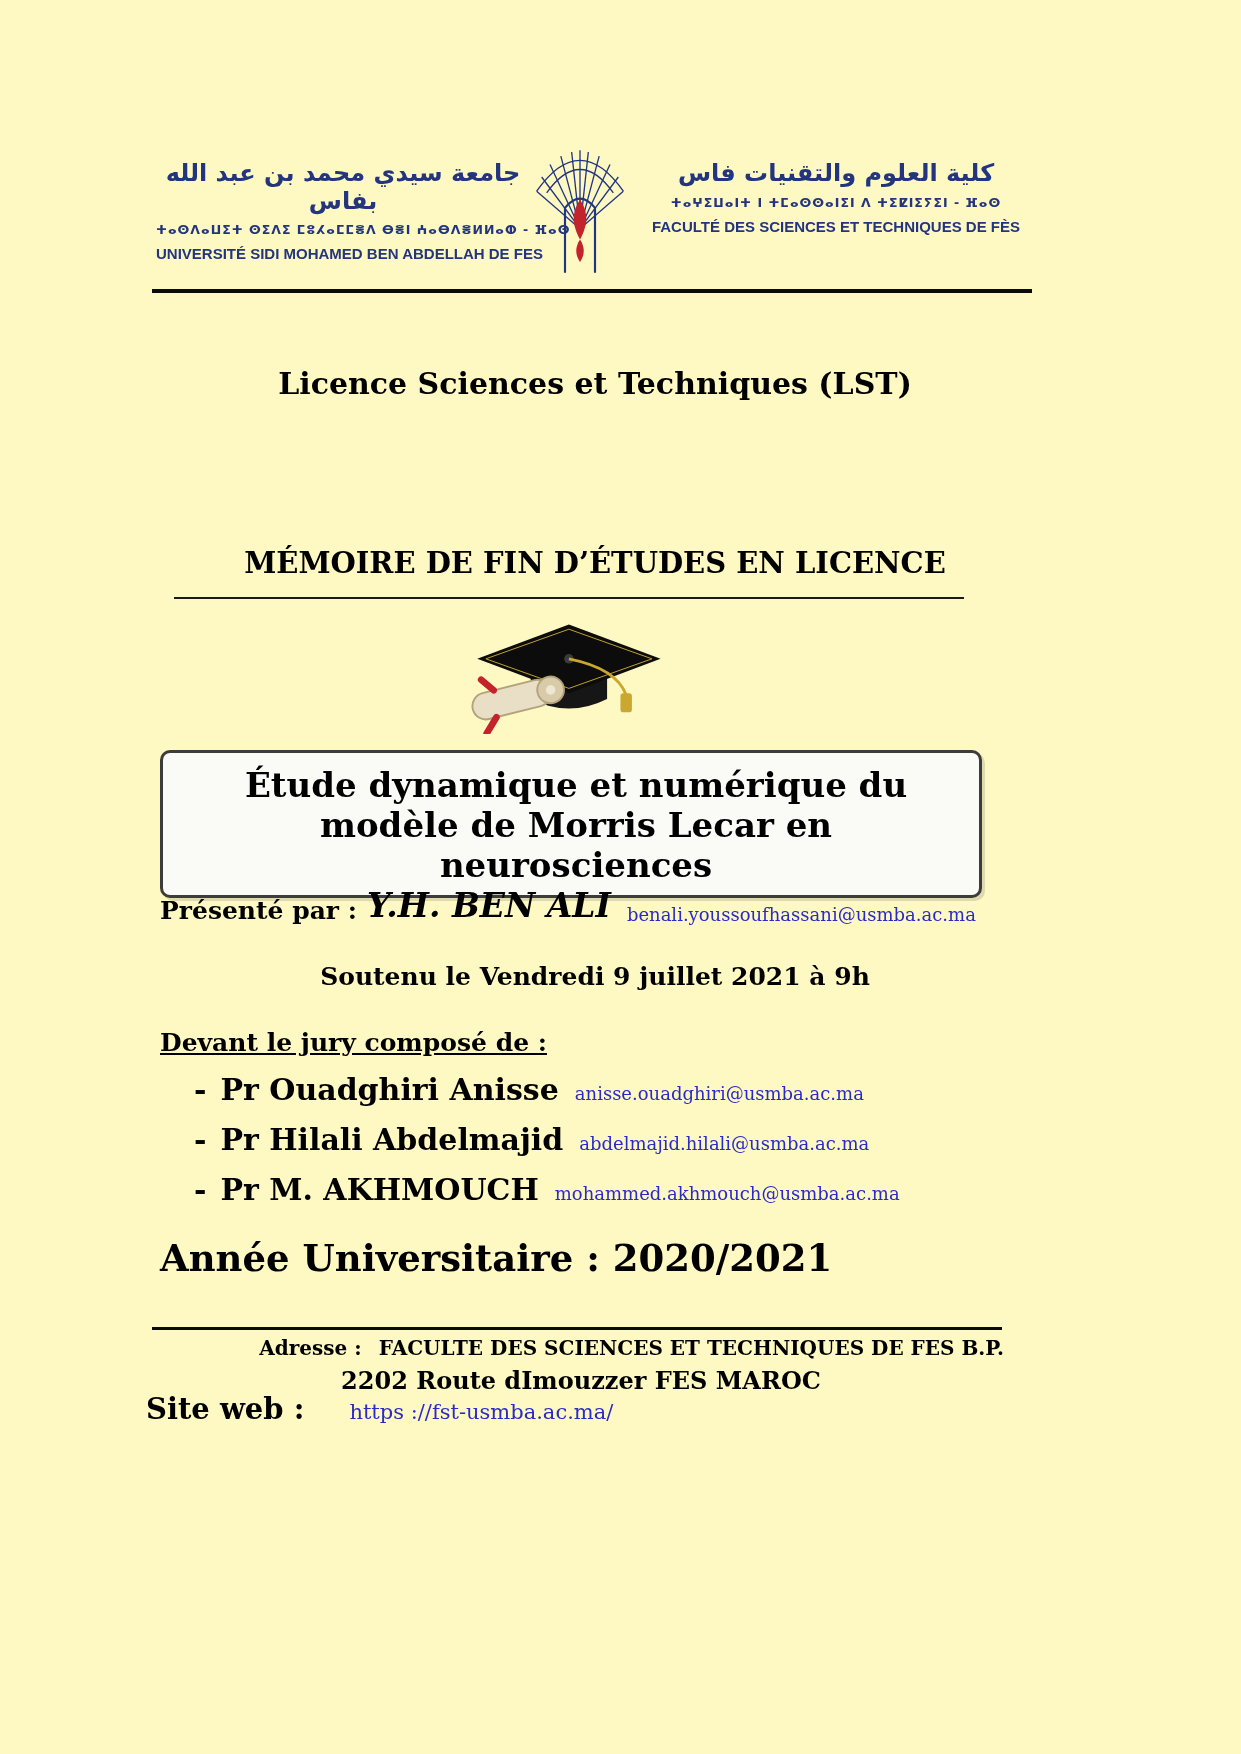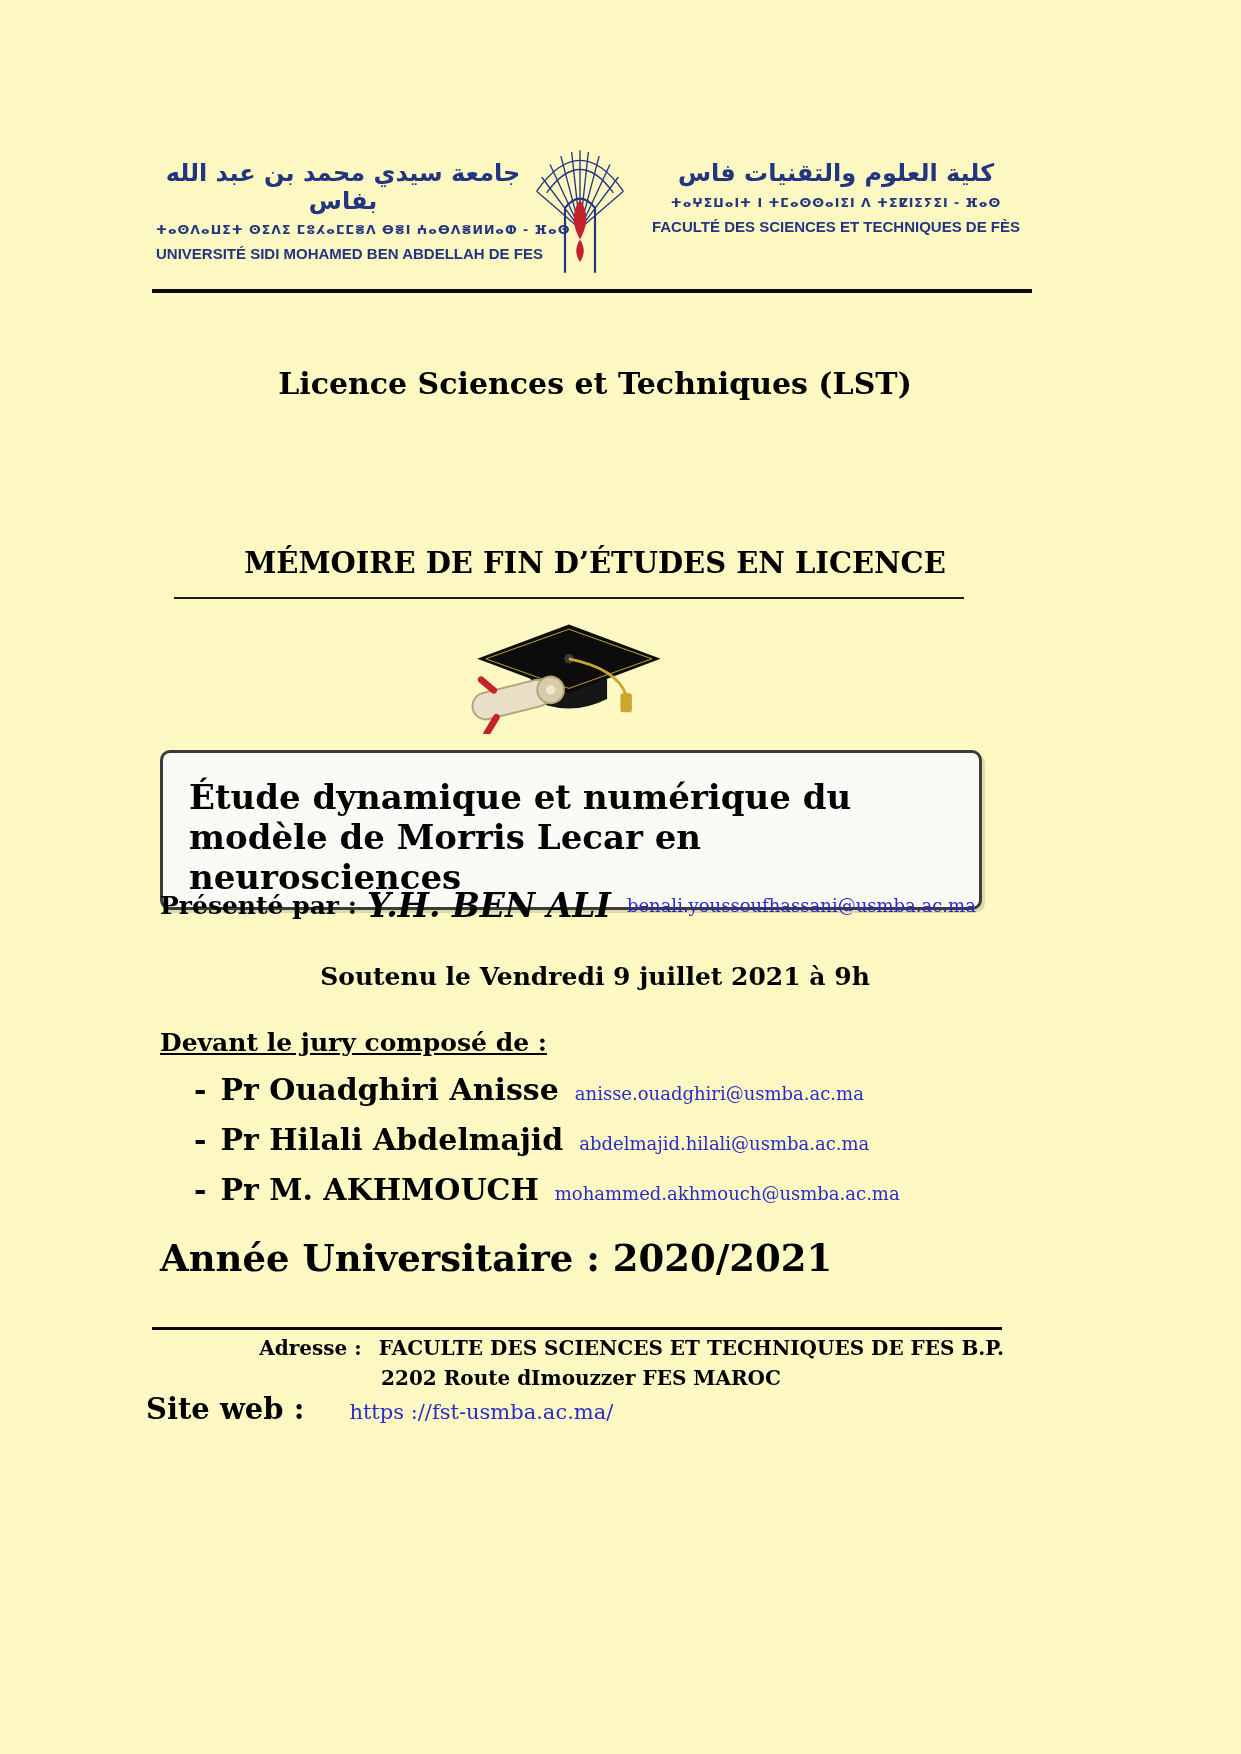--- a/index.html
+++ b/index.html
@@ -49,44 +49,44 @@
   .t-doc       { top:546px; font-size:29px; }
 
   .cap-fig { left:462px; top:618px; width:210px; height:116px; }
 
   
   .thesis-box {
     left:160px; top:750px; width:822px; min-height:106px;
     border:3px solid #3c3c3c; border-radius:10px;
     background:#fafaf7;
     box-shadow:3px 3px 0 rgba(0,0,0,0.12);
-    padding:24px 16px 10px 26px;
-    font-size:34px; font-weight:bold; line-height:1.18;
-  }
-
-  
-  .presente { left:160px; top:886px; display:flex; align-items:center; }
+    padding:12px 16px 10px 26px;
+    font-size:34px; font-weight:bold; line-height:1.18;text-align:center;
+  }
+
+  
+  .presente { left:160px; top:886px; display:flex; align-items:flex-end; }
   .presente .label { font-size:25px; font-weight:bold; }
   .presente .name  { font-size:33px; font-weight:bold; margin-left:10px;font-style:italic; }
   .email {
     font-size:18px; color:var(--link-blue, #2a2ac8);
     margin-left:16px; text-decoration:none; cursor:pointer;
   }
   .t-defense { top:962px; font-size:25px; }
   .jury-head { left:160px; top:1028px; font-size:25px; font-weight:bold;text-decoration:underline; }
   .jury-list { left:194px; top:1072px; }
   .jury-row { display:flex; align-items:baseline; margin-bottom:15px; }
   .jury-row .bullet { font-size:30px; font-weight:bold; }
   .jury-row .jname  { font-size:30px; font-weight:bold; margin-left:14px; }
   .t-year { left:160px; top:1236px; font-size:37px; font-weight:bold; }
 
   
   .addr1 { left:158px; top:1336px; width:846px; text-align:right; font-size:20px; font-weight:bold; }
   .addr1 .alabel { margin-right:10px; }
-  .addr2 { left:158px; top:1366px; width:846px; text-align:center; font-size:20px; font-weight:bold; }
+  .addr2 { left:158px; top:1366px; width:846px; text-align:center; font-size:24px; font-weight:bold; }
   .site  { left:146px; top:1392px; display:flex; align-items:baseline;gap:45px; }
   .site .slabel { font-size:29px; font-weight:bold; }
   .site .surl   { font-size:21px; color:var(--link-blue, #2a2ac8); margin-left:0; cursor:pointer; }
 </style>
 </head>
 <body>
 
 <div class="page">
 
   <div class="hdr-block hdr-uni">

